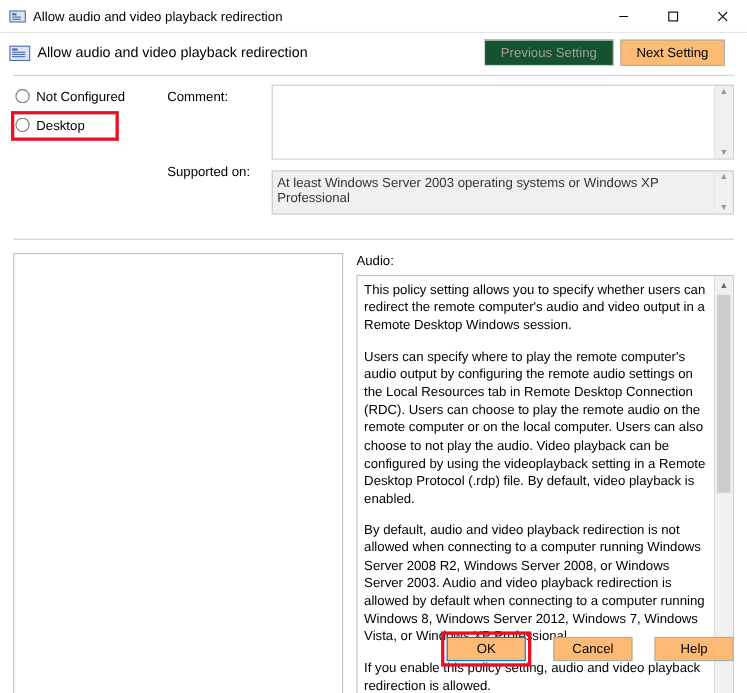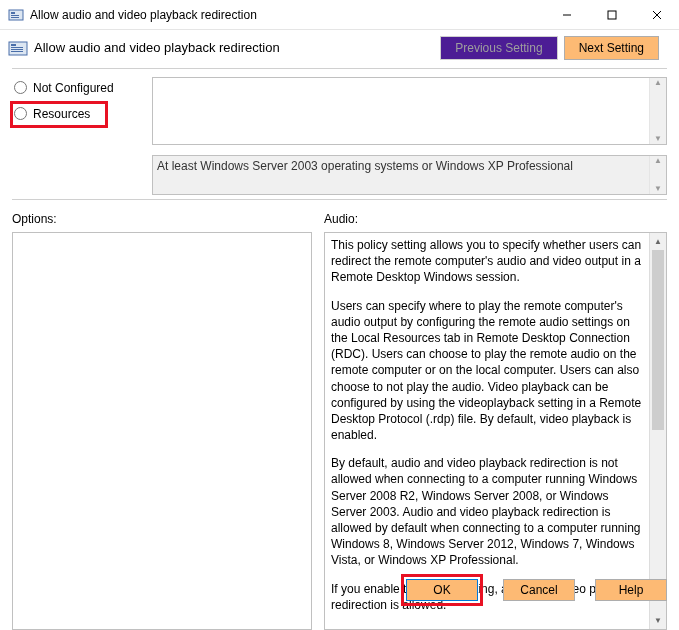--- a/index.html
+++ b/index.html
@@ -12,21 +12,21 @@
 .titlebar .winbtns { display: flex; height: 100%; }
 .titlebar .winbtn { width: 45px; height: 100%; display: flex; align-items: center; justify-content: center; }
 .titlebar .winbtn svg { width: 10px; height: 10px; }
 
 
 .header { padding: 6px 8px 4px 8px; display: flex; align-items: flex-start; }
 .header .hicon { width: 20px; height: 20px; margin-right: 6px; margin-top: 2px; }
 .header .htitle { flex: 1; font-size: 13px; padding-top: 4px; }
 .header .navbtns { display: flex; gap: 6px; padding-right: 12px; }
 .btn { border: 1px solid #adadad; background: #fdba74; padding: 4px 14px; font-size: 12px; cursor: default; min-width: 88px; text-align: center; }
-.btn.disabled { color: #9e9e9e; background: #4c1d95; border-color: #d0d0d0; }
+.btn.disabled { color: #9e9e9e; background: #14532d; border-color: #d0d0d0; }
 .btn.default { border: 1px solid #0078d7; }
 .hr { border: none; border-top: 1px solid #d0d0d0; margin: 4px 12px 8px 12px; }
 
 
 .topgrid { display: flex; padding: 0 12px; }
 .radios { width: 140px; padding-top: 4px; position: relative; }
 .radio-row { display: flex; align-items: flex-start; margin-bottom: 12px; padding-left: 2px; }
 .radio-row input { margin-right: 6px; }
 .highlight-enabled { position: absolute; left: -2px; top: 24px; width: 98px; height: 27px; border: 3px solid #e81123; pointer-events: none; }
 
@@ -114,23 +114,27 @@
 <hr class="hr">
 
 <div class="topgrid">
   <div class="radios">
     <label class="radio-row">
       <input type="radio" name="st" style="">
       <span>Not Configured</span>
     </label>
     <label class="radio-row">
       <input type="radio" name="st" style="">
-      <span>Resources</span>
+      <span>Desktop</span>
     </label>
     <div class="highlight-enabled"></div>
+  </div>
+  <div class="rlabels">
+    <div class="lbl">Comment:</div>
+    <div class="lbl">Supported on:</div>
   </div>
   <div class="rfields">
     <div class="textarea-wrap">
       <textarea style=""></textarea>
       <div class="scroll-stub">
           <span>▲</span>
           <span>▼</span>
         </div>
     </div>
     <div class="textarea-wrap readonly">
@@ -140,21 +144,20 @@
           <span>▼</span>
         </div>
     </div>
   </div>
 </div>
 
 <hr class="hr">
 
 <div class="lower">
   <div class="col options">
-    <div class="colhdr">Options:</div>
     <div class="panel options"></div>
   </div>
   <div class="col help">
     <div class="colhdr">Audio:</div>
     <div class="panel help">
       <div class="help-text">
         <p>This policy setting allows you to specify whether users can redirect the remote computer's audio and video output in a Remote Desktop Windows session.</p>
         <p>Users can specify where to play the remote computer's audio output by configuring the remote audio settings on the Local Resources tab in Remote Desktop Connection (RDC). Users can choose to play the remote audio on the remote computer or on the local computer. Users can also choose to not play the audio. Video playback can be configured by using the videoplayback setting in a Remote Desktop Protocol (.rdp) file. By default, video playback is enabled.</p>
         <p>By default, audio and video playback redirection is not allowed when connecting to a computer running Windows Server 2008 R2, Windows Server 2008, or Windows Server 2003. Audio and video playback redirection is allowed by default when connecting to a computer running Windows 8, Windows Server 2012, Windows 7, Windows Vista, or Windows XP Professional.</p>
         <p>If you enable this policy setting, audio and video playback redirection is allowed.</p>

